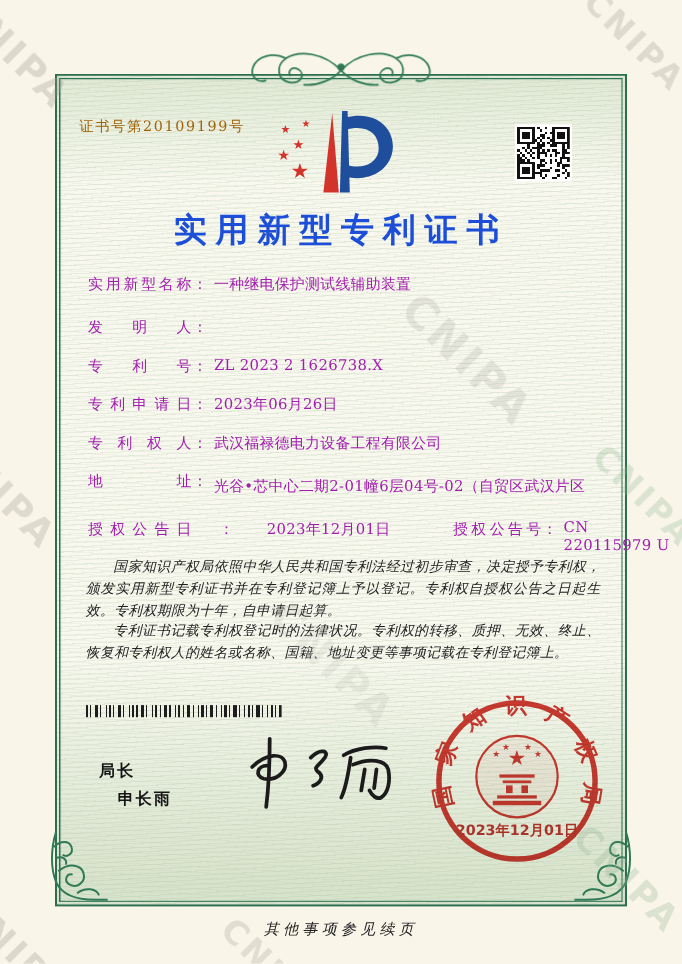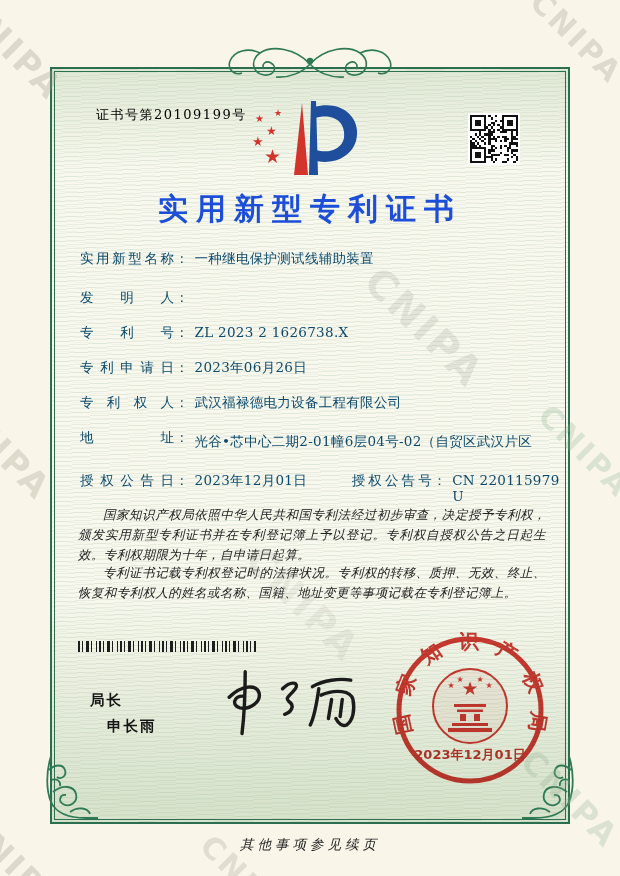--- a/index.html
+++ b/index.html
@@ -21,29 +21,29 @@
     background:
       linear-gradient(180deg, rgba(173,200,160,.32), rgba(248,247,235,0) 13%,
                       rgba(248,247,235,0) 70%, rgba(168,195,155,.40) 97%),
       repeating-linear-gradient(177deg, rgba(120,160,115,.13) 0 1px, rgba(255,255,255,0) 1px 4px),
       repeating-linear-gradient(3deg, rgba(120,160,115,.08) 0 1px, rgba(255,255,255,0) 1px 5px),
       #f8f8ee;}
 
   .abs{position:absolute;}
 
   
-  .cert-no{left:44px;top:37px;font-size:13px;color:#000000;letter-spacing:1.5px;}
+  .cert-no{left:20px;top:37px;font-size:13px;color:#a16207;letter-spacing:1.5px;}
   .logo{left:198px;top:30px;width:122px;height:82px;}
   .logo .star{position:absolute;color:#d2332b;line-height:1;font-family:"DejaVu Sans",sans-serif;}
   .qr{left:416px;top:44px;width:52px;height:52px;background:#fff;padding:2px;box-sizing:border-box;}
   .title{left:0;top:120px;width:100%;text-align:center;font-size:30px;font-weight:bold;
          letter-spacing:8px;color:#1d4ed8;}
 
   
-  .row{left:28px;font-size:13.5px;color:#0c4a6e;display:flex;align-items:flex-start;}
+  .row{left:28px;font-size:13.5px;color:#a21caf;display:flex;align-items:flex-start;}
   .lab{display:inline-block;width:94px;text-align:justify;text-align-last:justify;
        text-justify:inter-character;flex:0 0 94px;}
   .col{margin:0 6px 0 1px;}
   .val{letter-spacing:.3px;}
   .val .l2{margin-top:4px;}
   .row2group{display:flex;}
 
   
   .para{left:26px;width:468px;font-size:12.5px;line-height:20px;color:#222;
         text-indent:2em;text-align:justify;font-style:italic;letter-spacing:.4px;}
@@ -354,21 +354,21 @@
         <span class="col">：</span>
       <span class="val">武汉福禄德电力设备工程有限公司</span>
     </div>
     <div class="abs row" style="top:360px;">
       <span class="lab">地址</span>
         <span class="col">：</span>
       <span class="val">
         <div class="l2">光谷•芯中心二期2-01幢6层04号-02（自贸区武汉片区</div>
       </span>
     </div>
-    <div class="abs row" style="top:403px;">
+    <div class="abs row" style="top:403px;gap:24px;">
       <span class="lab">授权公告日</span>
         <span class="col">：</span>
       <span class="val" style="width:138px;">2023年12月01日</span>
       <span class="row2group" style="margin-left:24px;">
         <span class="lab" style="flex-basis:80px;width:80px;">授权公告号</span>
           <span class="col">：</span>
         <span class="val">CN 220115979 U</span>
       </span>
     </div>
 

